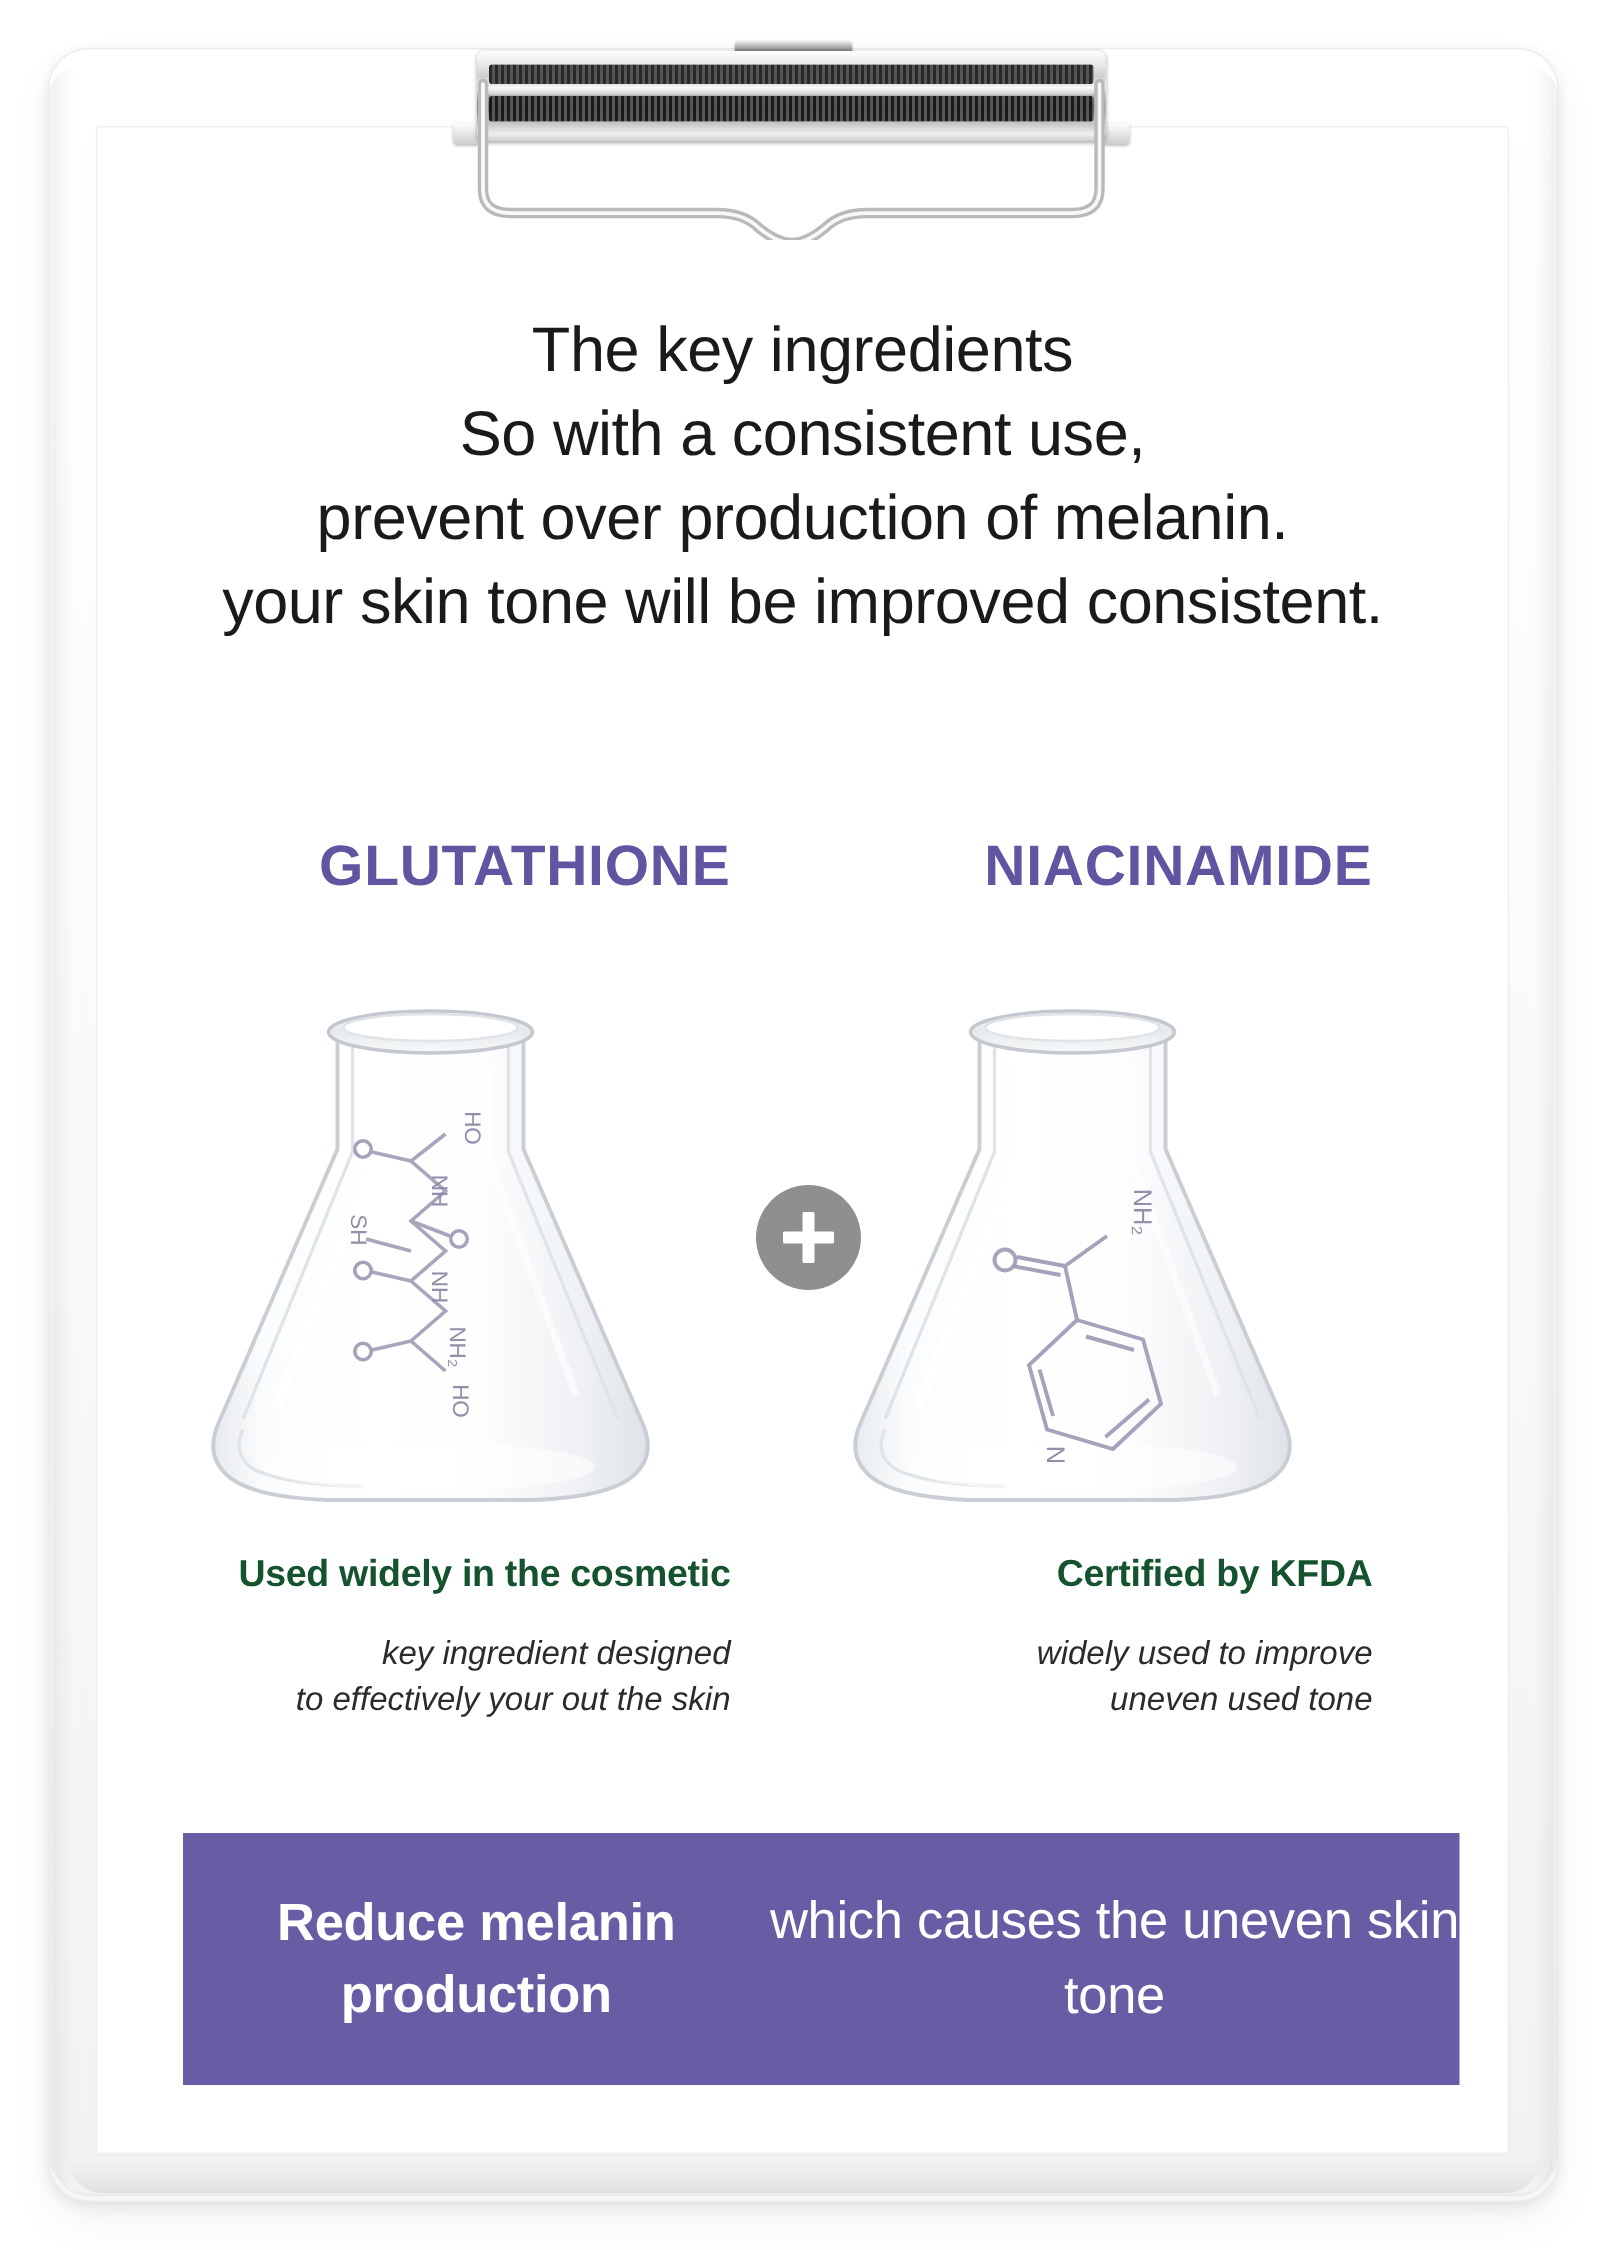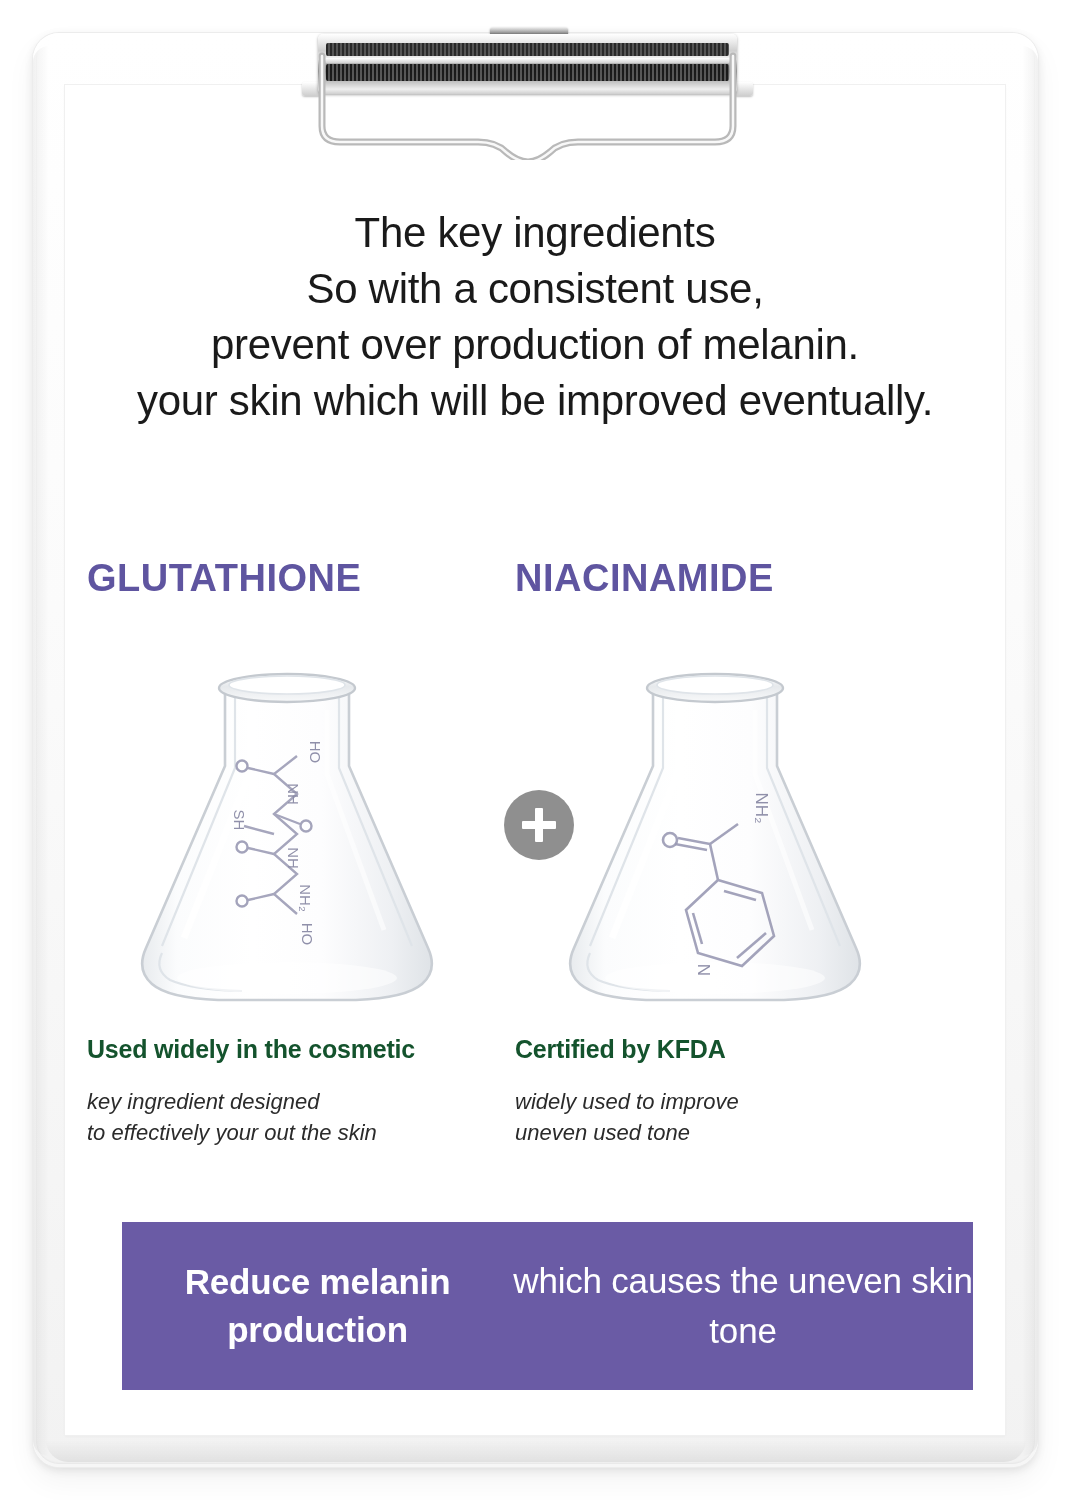--- a/index.html
+++ b/index.html
@@ -67,21 +67,21 @@
   .headline{
     position:absolute;left:65px;top:205px;width:940px;
     text-align:center;color:#1a1a1a;
     font-size:42px;line-height:56px;letter-spacing:-.3px;
     font-stretch:condensed;
   }
   .headline div{white-space:nowrap;}
 
   
   .cols{position:absolute;left:65px;top:556px;width:940px;height:640px;}
-  .col{position:absolute;top:0;width:400px;text-align:left;}
+  .col{position:absolute;top:0;width:400px;text-align:right;}
   .col-left{left:22px;}
   .col-right{left:450px;}
   .ing-title{
     font-size:38px;font-weight:700;color:#5F55A0;letter-spacing:.5px;
     font-stretch:condensed;line-height:44px;
   }
 
   .flask-wrap{position:relative;width:330px;height:360px;margin:48px auto 0;}
 
   .cap-bold{
@@ -141,21 +141,21 @@
                Q238,112 250,102 Q260,92 278,92 L415,92 Q433,92 433,76 L433,6" fill="none" stroke="#b9b9b9" stroke-width="7" stroke-linecap="round"></path>
       <path d="M22,6 L22,76 Q22,92 40,92 L178,92 Q196,92 206,102 Q218,112 228,112
                Q238,112 250,102 Q260,92 278,92 L415,92 Q433,92 433,76 L433,6" fill="none" stroke="#ffffff" stroke-width="2.5" stroke-linecap="round" opacity=".9"></path>
     </svg>
   </div>
 
   <div class="headline">
     <div>The key ingredients</div>
     <div>So with a consistent use,</div>
     <div>prevent over production of melanin.</div>
-    <div>your skin which will be improved eventually.</div>
+    <div>your skin tone will be improved consistent.</div>
   </div>
 
   <div class="cols">
 
     <div class="col col-left">
       <div class="ing-title">GLUTATHIONE</div>
 
       <div class="flask-wrap">
         <svg viewBox="0 0 330 360" width="330" height="360">
           <defs>

